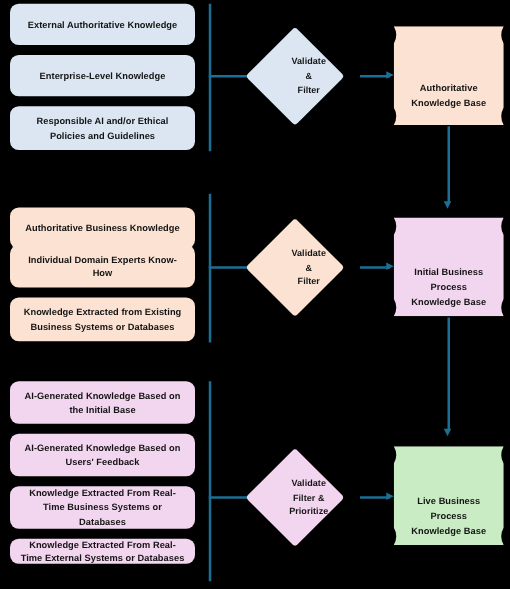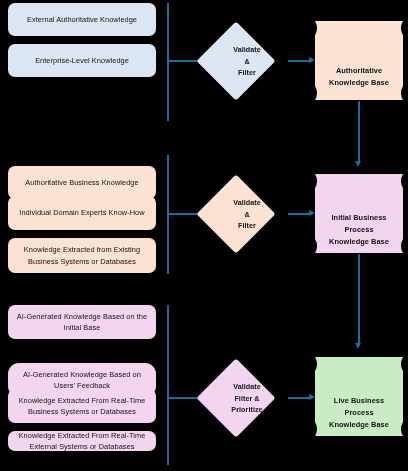--- a/index.html
+++ b/index.html
@@ -23,21 +23,21 @@
     width: 148px;
     border-radius: 7px;
     display: flex;
     align-items: center;
     justify-content: center;
     text-align: center;
     box-sizing: border-box;
     padding: 3px 7px;
     color: #141414;
     font-size: 7.4px;
-    font-weight: normal;
+    font-weight: bold;
     line-height: 1.55;
     letter-spacing: 0.05px;
   }
   .fill-blue  { background: #dbe6f2; }
   .fill-peach { background: #fbe2d3; }
   .fill-pink  { background: #f2d5ef; }
 
   
   .diamond {
     position: absolute;
@@ -101,20 +101,21 @@
     border-top: 6px solid #1b6f94;
   }
 </style>
 </head>
 <body>
 
 <div id="canvas">
 
   <div class="src-box fill-blue" style="top:3px;  height:33px;">External Authoritative Knowledge</div>
   <div class="src-box fill-blue" style="top:44px; height:33px;">Enterprise-Level Knowledge</div>
+  <div class="src-box fill-blue" style="top:85px; height:35px;">Responsible AI and/or Ethical Policies and Guidelines</div>
 
   <div class="edge v-line" style="left:167px; top:3px;  height:118px;"></div>
   <div class="edge h-line" style="left:167px; top:60px; width:39px;"></div>
   <div class="arrow-right" style="left:203px; top:57px;"></div>
 
   <div class="diamond fill-blue" style="left:208px; top:33px;"></div>
   <div class="diamond-label" style="left:247px; top:61px;">
     <div>Validate</div>
     <div>&amp;</div>
     <div>Filter</div>
@@ -155,21 +156,21 @@
     <svg width="88" height="79" viewBox="0 0 88 79" aria-hidden="true">
       <path d="M0,0 L88,0 A14,14 0 0 0 88,14 L88,65 A14,14 0 0 0 88,79 L0,79 A14,14 0 0 0 0,65 L0,14 A14,14 0 0 0 0,0 Z" fill="#f2d5ef"></path>
     </svg>
     <div class="kb-label">Initial Business Process Knowledge Base</div>
   </div>
 
   <div class="edge v-line" style="left:358px; top:254px; height:91px;"></div>
   <div class="arrow-down" style="left:355px; top:343px;"></div>
 
   <div class="src-box fill-pink" style="top:305px; height:34px;">AI-Generated Knowledge Based on the Initial Base</div>
-  <div class="src-box fill-pink" style="top:363px; height:34px;border-radius:11px;">AI-Generated Knowledge Based on Users' Feedback</div>
+  <div class="src-box fill-pink" style="top:347px; height:34px;">AI-Generated Knowledge Based on Users' Feedback</div>
   <div class="src-box fill-pink" style="top:389px; height:34px;">Knowledge Extracted From Real-Time Business Systems or Databases</div>
   <div class="src-box fill-pink" style="top:431px; height:20px;">Knowledge Extracted From Real-Time External Systems or Databases</div>
 
   <div class="edge v-line" style="left:167px; top:305px; height:160px;"></div>
   <div class="edge h-line" style="left:167px; top:397px; width:39px;"></div>
   <div class="arrow-right" style="left:203px; top:394px;"></div>
 
   <div class="diamond fill-pink" style="left:208px; top:370px;"></div>
   <div class="diamond-label" style="left:247px; top:398px;">
     <div>Validate</div>

